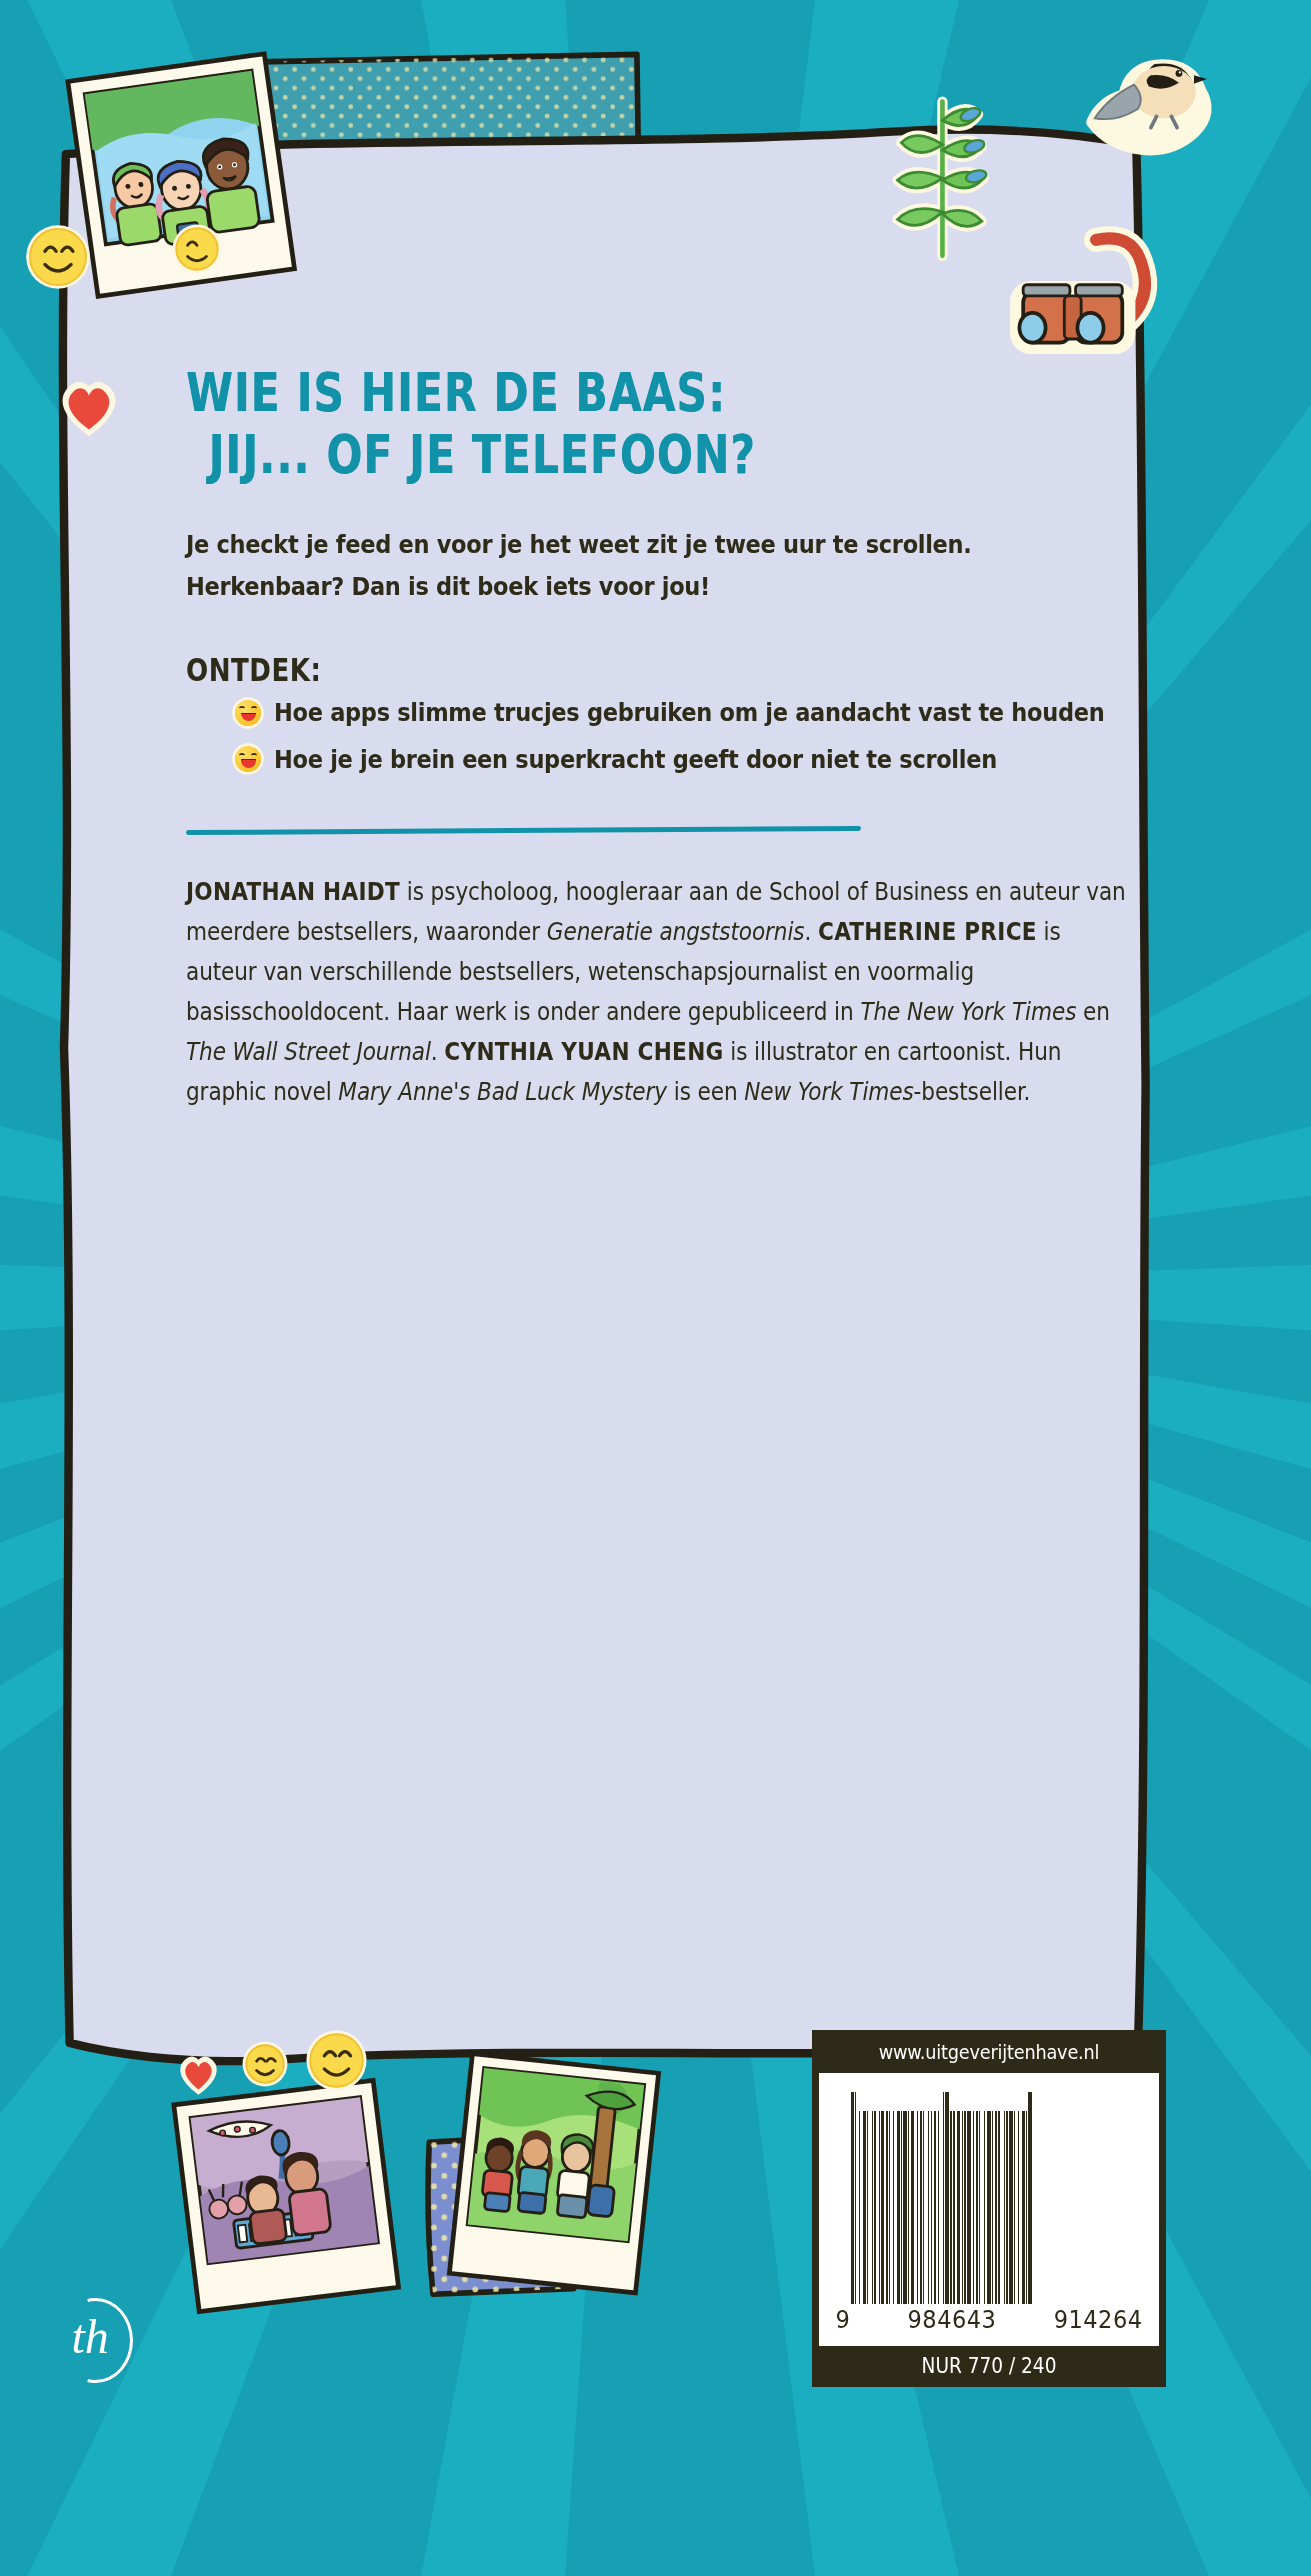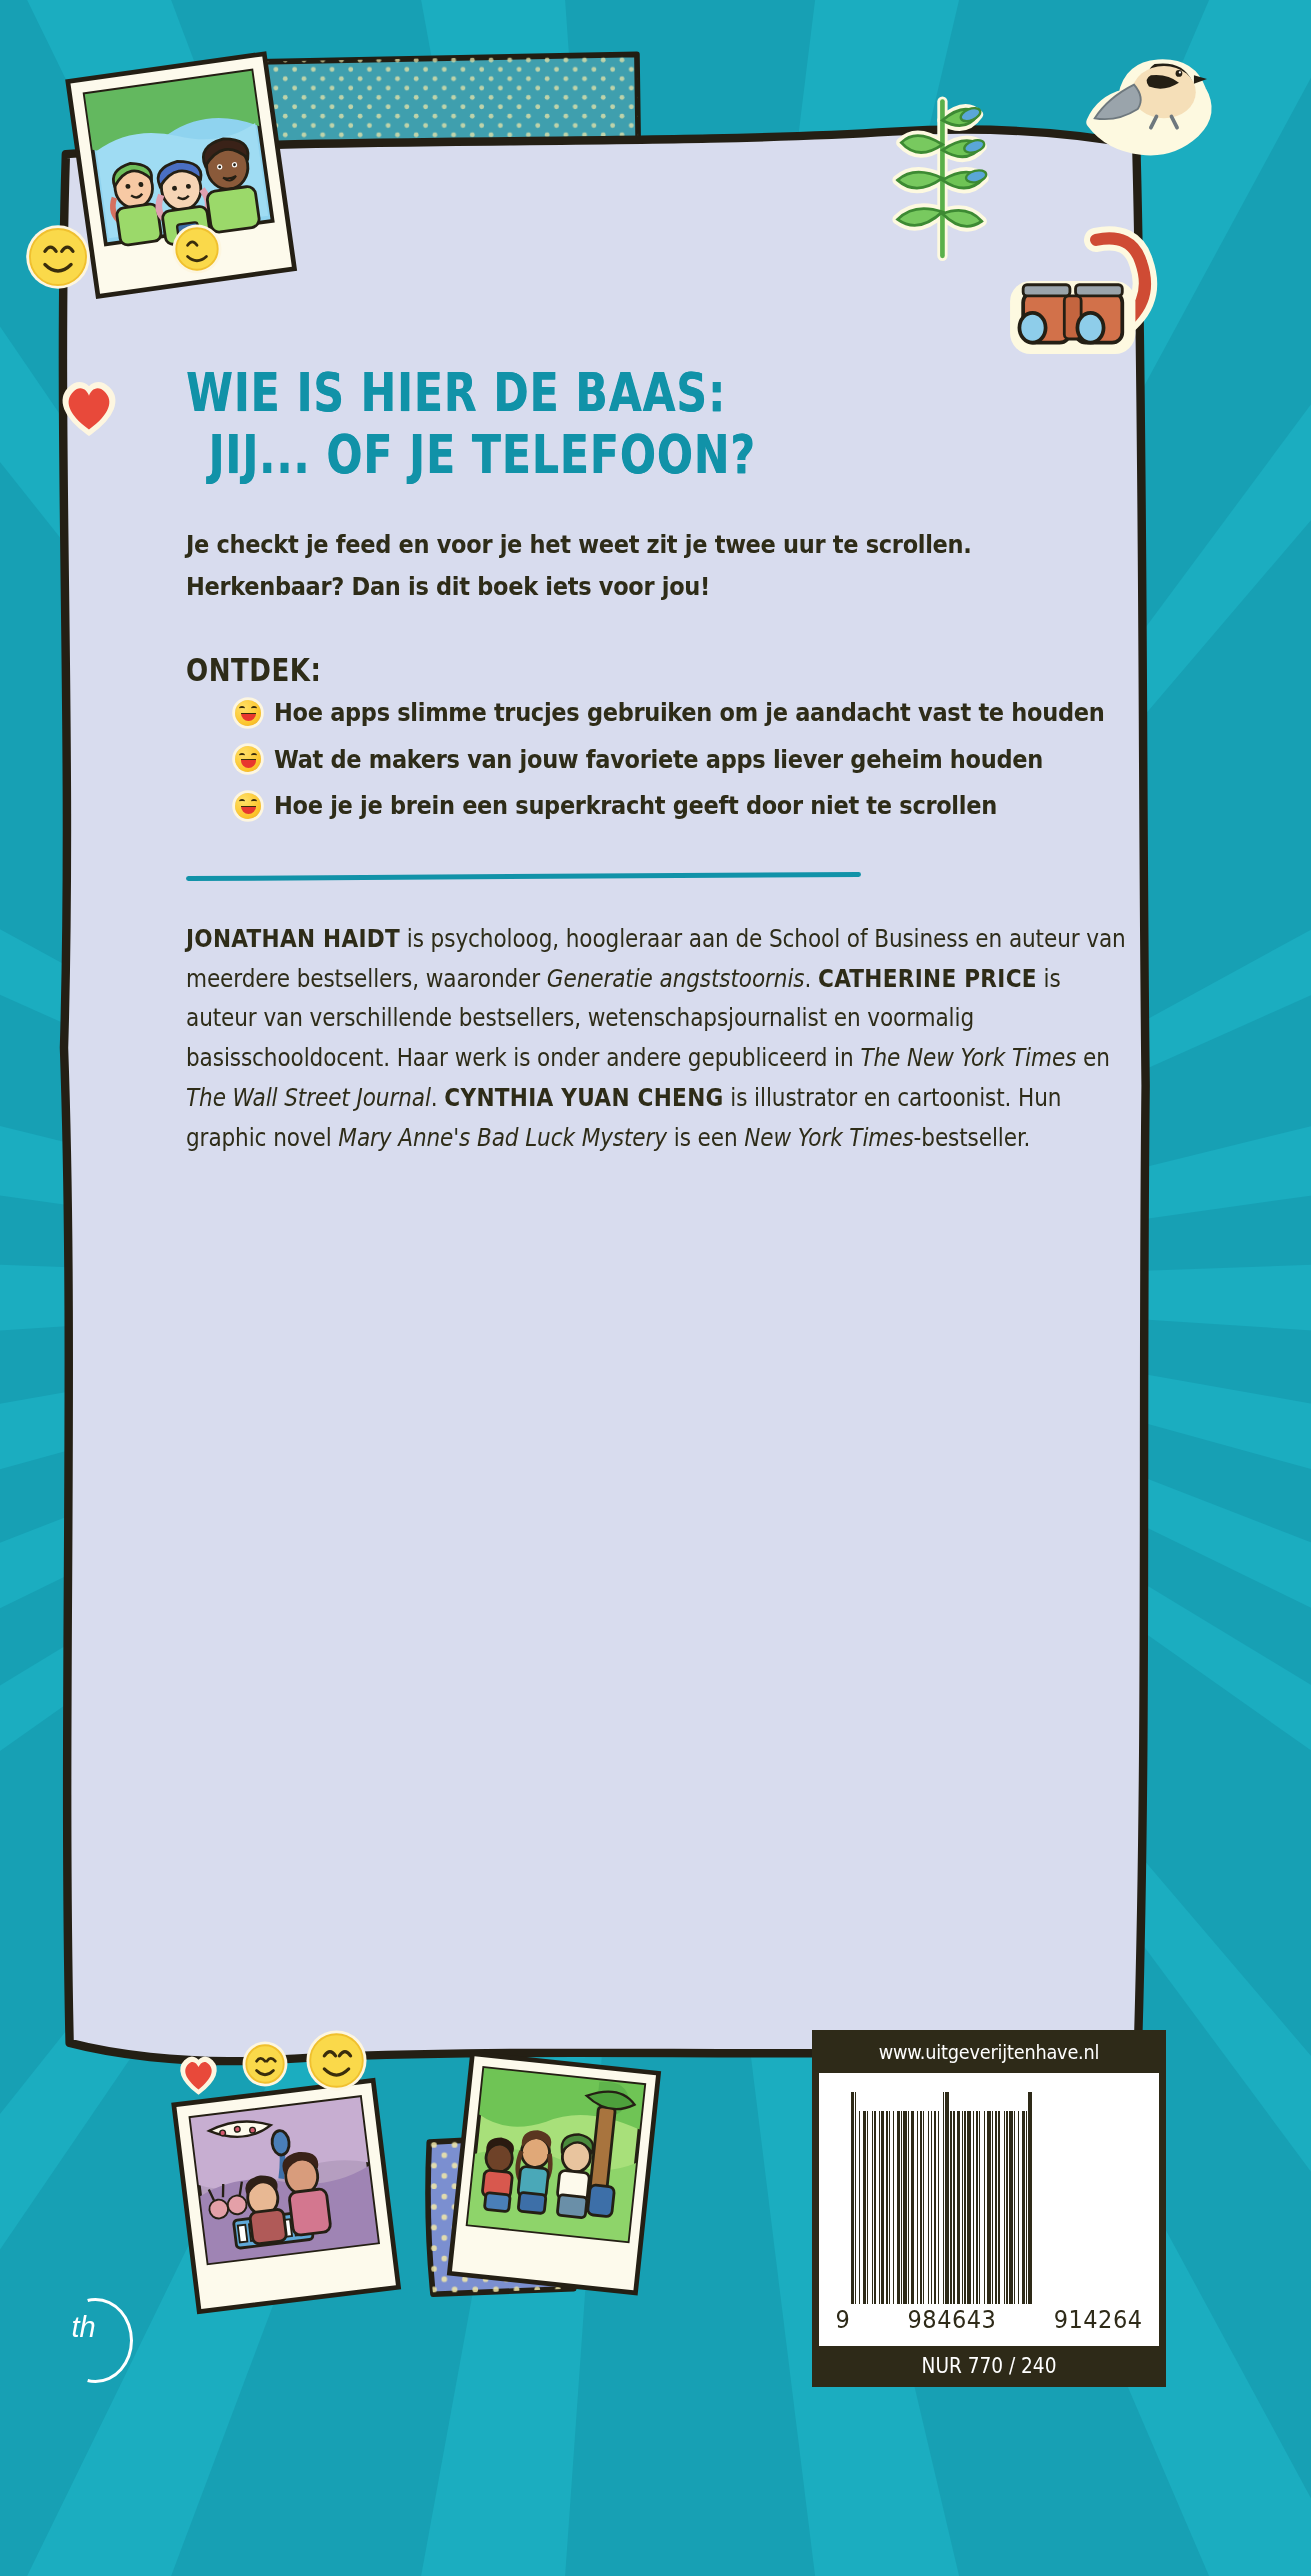--- a/index.html
+++ b/index.html
@@ -140,22 +140,22 @@
     font-family:"DejaVu Sans Condensed","Liberation Sans Narrow","Liberation Sans",sans-serif;
   }
 
   
   .logo {
     position:absolute; left:64px; top:2298px;
     display:flex; align-items:center; gap:20.6px;
     color:#ffffff;
   }
   .logo .th {
-    font-family:Liberation Sans, sans-serif;
-    font-style:italic; font-size:29px; line-height:1;
+    font-family:Liberation Serif, serif;
+    font-style:italic; font-size:48px; line-height:1;
     position:relative; padding:15px 24px 15px 7.5px;
   }
   .logo .th::after {
     content:""; position:absolute; left:-5.6px; top:0;
     width:69px; height:79px;
     border:3.3px solid #fff; border-radius:50%;
     clip-path: polygon(38% 0,100% 0,100% 100%,38% 100%, 55% 50%);
   }
   .logo .name {
     font-family:"DejaVu Serif","Liberation Serif",serif;
@@ -242,26 +242,20 @@
         <li>
           <span class="emoji-b">
               <i></i>
             </span>
           <span>Hoe apps slimme trucjes gebruiken om je aandacht vast te houden</span>
         </li>
         <li>
           <span class="emoji-b">
               <i></i>
             </span>
-          <span>Wat de makers van jouw favoriete apps liever geheim houden</span>
-        </li>
-        <li>
-          <span class="emoji-b">
-              <i></i>
-            </span>
           <span>Hoe je je brein een superkracht geeft door niet te scrollen</span>
         </li>
       </ul>
 
 
       <div class="divider"></div>
 
       <p class="bio"><span class="nm">JONATHAN HAIDT</span><span> is psycholoog, hoogleraar aan de School of Business en auteur van meerdere bestsellers, waaronder </span><span class="it">Generatie angststoornis</span><span>. </span><span class="nm">CATHERINE PRICE</span><span> is auteur van verschillende bestsellers, wetenschapsjournalist en voormalig basisschooldocent. Haar werk is onder andere gepubliceerd in </span><span class="it">The New York Times</span><span> en </span><span class="it">The Wall Street Journal</span><span>. </span><span class="nm">CYNTHIA YUAN CHENG</span><span> is illustrator en cartoonist. Hun graphic novel </span><span class="it">Mary Anne's Bad Luck Mystery</span><span> is een </span><span class="it">New York Times</span><span>-bestseller.</span></p>
 
     </div>

